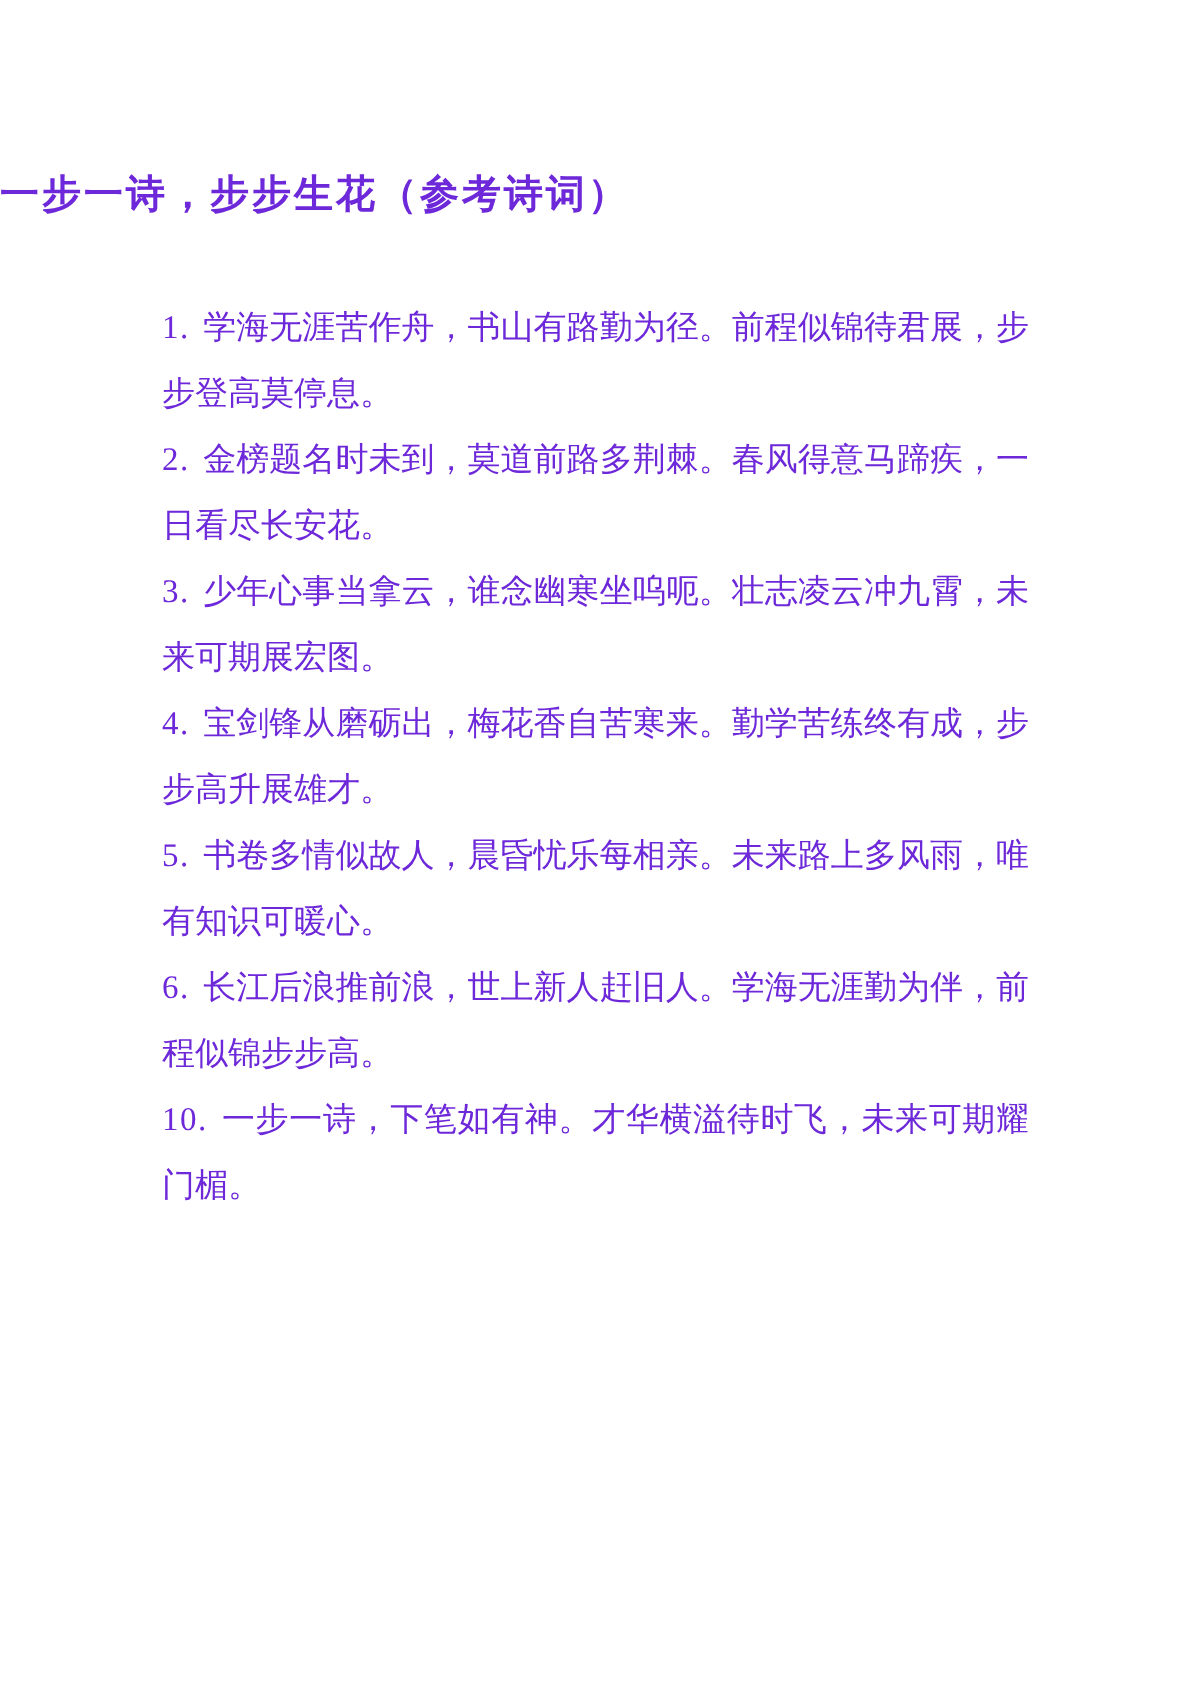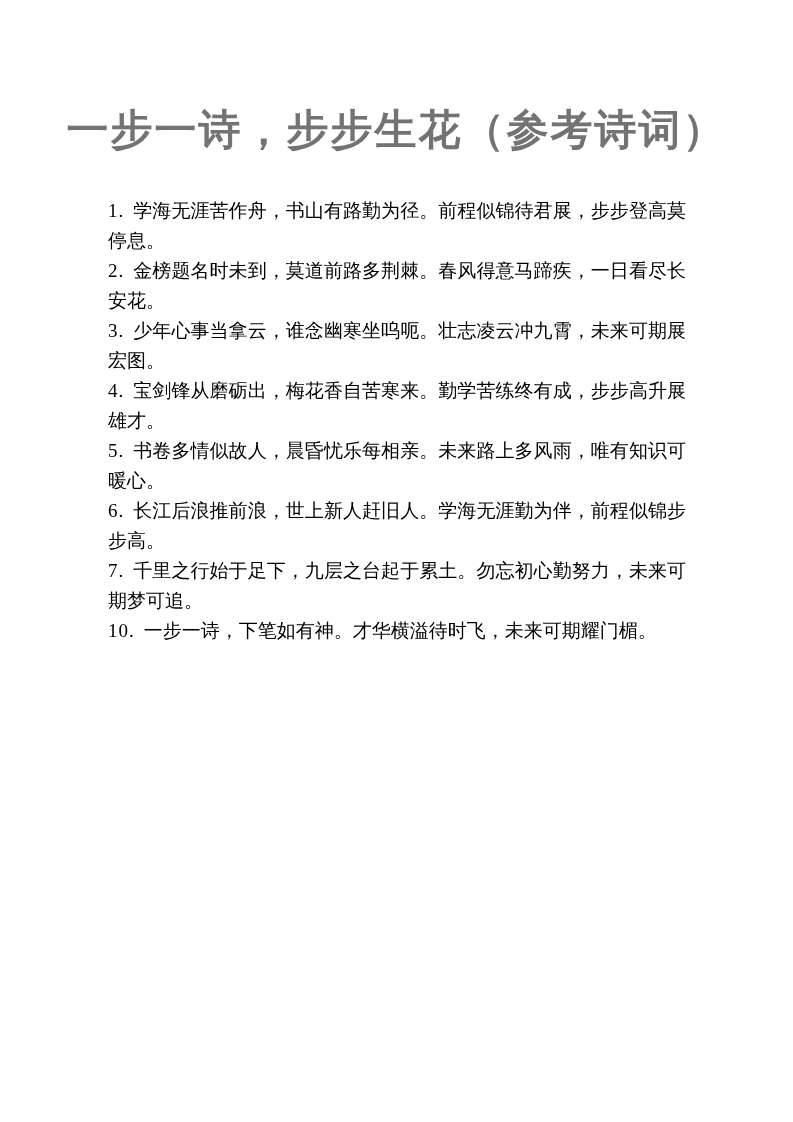--- a/index.html
+++ b/index.html
@@ -13,35 +13,35 @@
     height: 1122px;
     background: #ffffff;
     overflow: hidden;
     font-family: "Liberation Serif", "DejaVu Serif", serif;
     color: #171717;
     box-sizing: border-box;
     padding-top: 105px;
   }
   .doc-title {
     width: 100%;
-    text-align: center;
-    font-size: 42px;
+    text-align: left;
+    font-size: 26px;
     line-height: 50px;
     font-weight: 600;
     letter-spacing: 2px;
-    color: #737373;
+    color: #6d28d9;
     white-space: nowrap;
   }
   .verse-list {
     margin: 41px 108px 0 108px;
     width: 578px;
-    font-size: 19px;
-    line-height: 30px;
+    font-size: 22px;
+    line-height: 44px;
     text-align: justify;
-    color: #000000;
+    color: #6d28d9;
   }
   .verse-list p {
     margin: 0;
     padding: 0;
   }
   .item-number {
     display: inline-block;
     margin-right: 9px;
     letter-spacing: 1px;
   }
@@ -72,23 +72,20 @@
     </p>
 
     <p>
       <span class="item-number">5.</span><span>书卷多情似故人，晨昏忧乐每相亲。未来路上多风雨，唯有知识可暖心。</span>
     </p>
 
     <p>
       <span class="item-number">6.</span><span>长江后浪推前浪，世上新人赶旧人。学海无涯勤为伴，前程似锦步步高。</span>
     </p>
 
-    <p>
-      <span class="item-number">7.</span><span>千里之行始于足下，九层之台起于累土。勿忘初心勤努力，未来可期梦可追。</span>
-    </p>
 
 
 
     <p>
       <span class="item-number">10.</span><span>一步一诗，下笔如有神。才华横溢待时飞，未来可期耀门楣。</span>
     </p>
 
   </div>
 </div>
 

